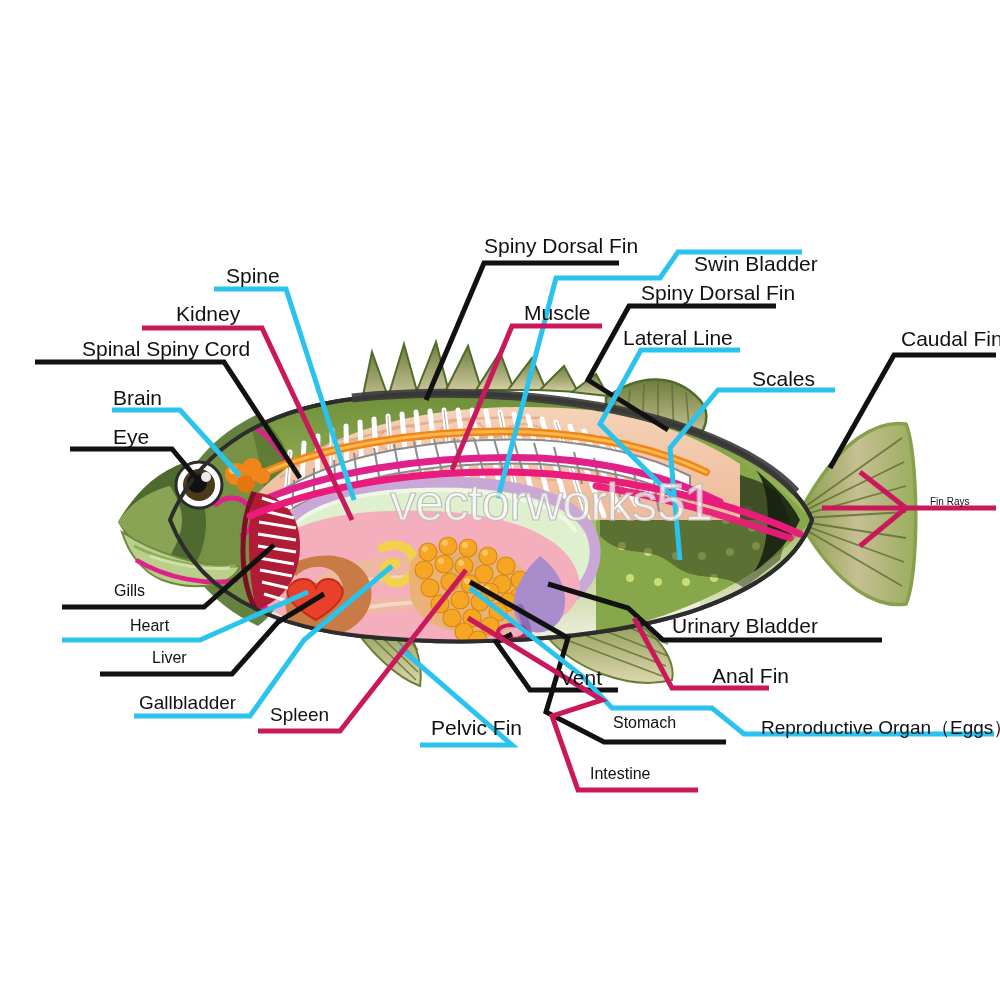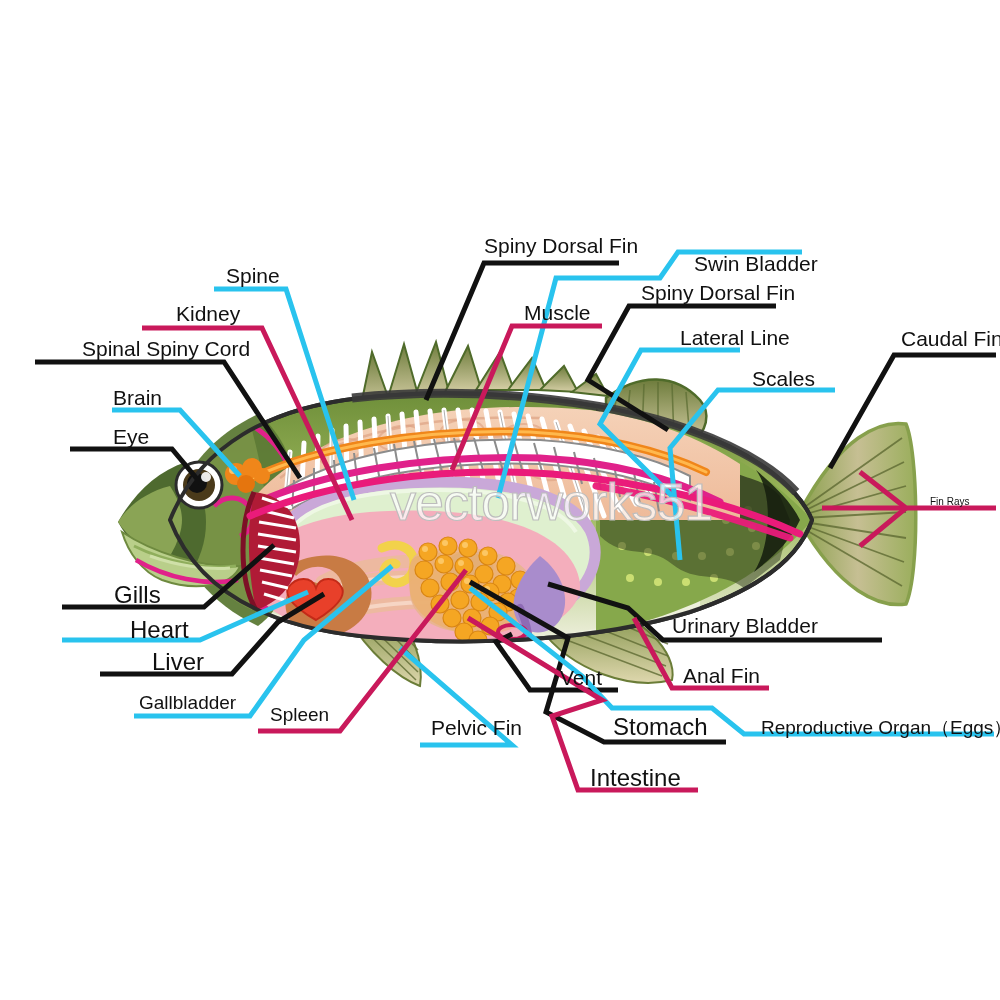--- a/index.html
+++ b/index.html
@@ -4,21 +4,21 @@
 <style>
   html,body{margin:0;padding:0;background:#ffffff;}
   body{width:1000px;height:1000px;overflow:hidden;
        font-family:"Liberation Sans","DejaVu Sans",sans-serif;}
   #stage{position:relative;width:1000px;height:1000px;background:#fff;}
   #art{position:absolute;left:0;top:0;width:1000px;height:1000px;}
   .lbl{position:absolute;white-space:nowrap;color:#111;line-height:1;}
   .lbl.sm{font-size:10px;}
   .lbl.md{font-size:19px;}
   .lbl.lg{font-size:21px;}
-  .lbl.xl{font-size:24px;}
+  .lbl.xl{font-size:16px;}
 </style>
 </head>
 <body>
 
 <div id="stage">
 
 <svg id="art" viewBox="0 0 1000 1000">
   <defs>
     <linearGradient id="gBody" x1="0" y1="0" x2="0" y2="1">
       <stop offset="0" stop-color="#6f8f3a"></stop>
@@ -433,33 +433,33 @@
   <text x="390" y="520" font-family="Liberation Sans, sans-serif" font-size="52" fill="#ffffff" fill-opacity="0.72" stroke="#bdbdbd" stroke-width="1.2" letter-spacing="-1">vectorworks51</text>
 </svg>
 
 <div id="labels">
       <div class="lbl lg" style="left: 484px; top: 235px;">Spiny Dorsal Fin</div>
       <div class="lbl lg" style="left: 694px; top: 230px; margin-top: 23px;">Swin Bladder</div>
       <div class="lbl lg" style="left: 226px; top: 265px;">Spine</div>
       <div class="lbl lg" style="left: 641px; top: 282px;">Spiny Dorsal Fin</div>
       <div class="lbl lg" style="left: 176px; top: 303px;">Kidney</div>
       <div class="lbl lg" style="left: 524px; top: 302px;">Muscle</div>
-      <div class="lbl lg" style="left: 680px; top: 327px; text-align: right;">Lateral Line</div>
+      <div class="lbl lg" style="left: 623px; top: 327px; text-align: right;">Lateral Line</div>
       <div class="lbl lg" style="left: 82px; top: 338px;">Spinal Spiny Cord</div>
       <div class="lbl lg" style="left: 901px; top: 328px;">Caudal Fin</div>
       <div class="lbl lg" style="left: 752px; top: 368px;">Scales</div>
       <div class="lbl lg" style="left: 113px; top: 387px;">Brain</div>
       <div class="lbl lg" style="left: 113px; top: 426px;">Eye</div>
       <div class="lbl sm" style="left: 930px; top: 497px;">Fin Rays</div>
       <div class="lbl xl" style="left: 114px; top: 583px;">Gills</div>
       <div class="lbl xl" style="left: 130px; top: 618px;">Heart</div>
       <div class="lbl lg" style="left: 672px; top: 615px;">Urinary Bladder</div>
       <div class="lbl xl" style="left: 152px; top: 650px;">Liver</div>
       <div class="lbl lg" style="left: 560px; top: 667px;">Vent</div>
-      <div class="lbl lg" style="left: 683px; top: 665px;">Anal Fin</div>
+      <div class="lbl lg" style="left: 712px; top: 665px;">Anal Fin</div>
       <div class="lbl md" style="left: 139px; top: 693px;">Gallbladder</div>
       <div class="lbl md" style="left: 270px; top: 705px;">Spleen</div>
       <div class="lbl lg" style="left: 431px; top: 717px;">Pelvic Fin</div>
       <div class="lbl xl" style="left: 613px; top: 715px;">Stomach</div>
       <div class="lbl md" style="left: 761px; top: 718px;">Reproductive Organ（Eggs）</div>
       <div class="lbl xl" style="left: 590px; top: 766px;">Intestine</div>
     </div>
 
 </div>
 

